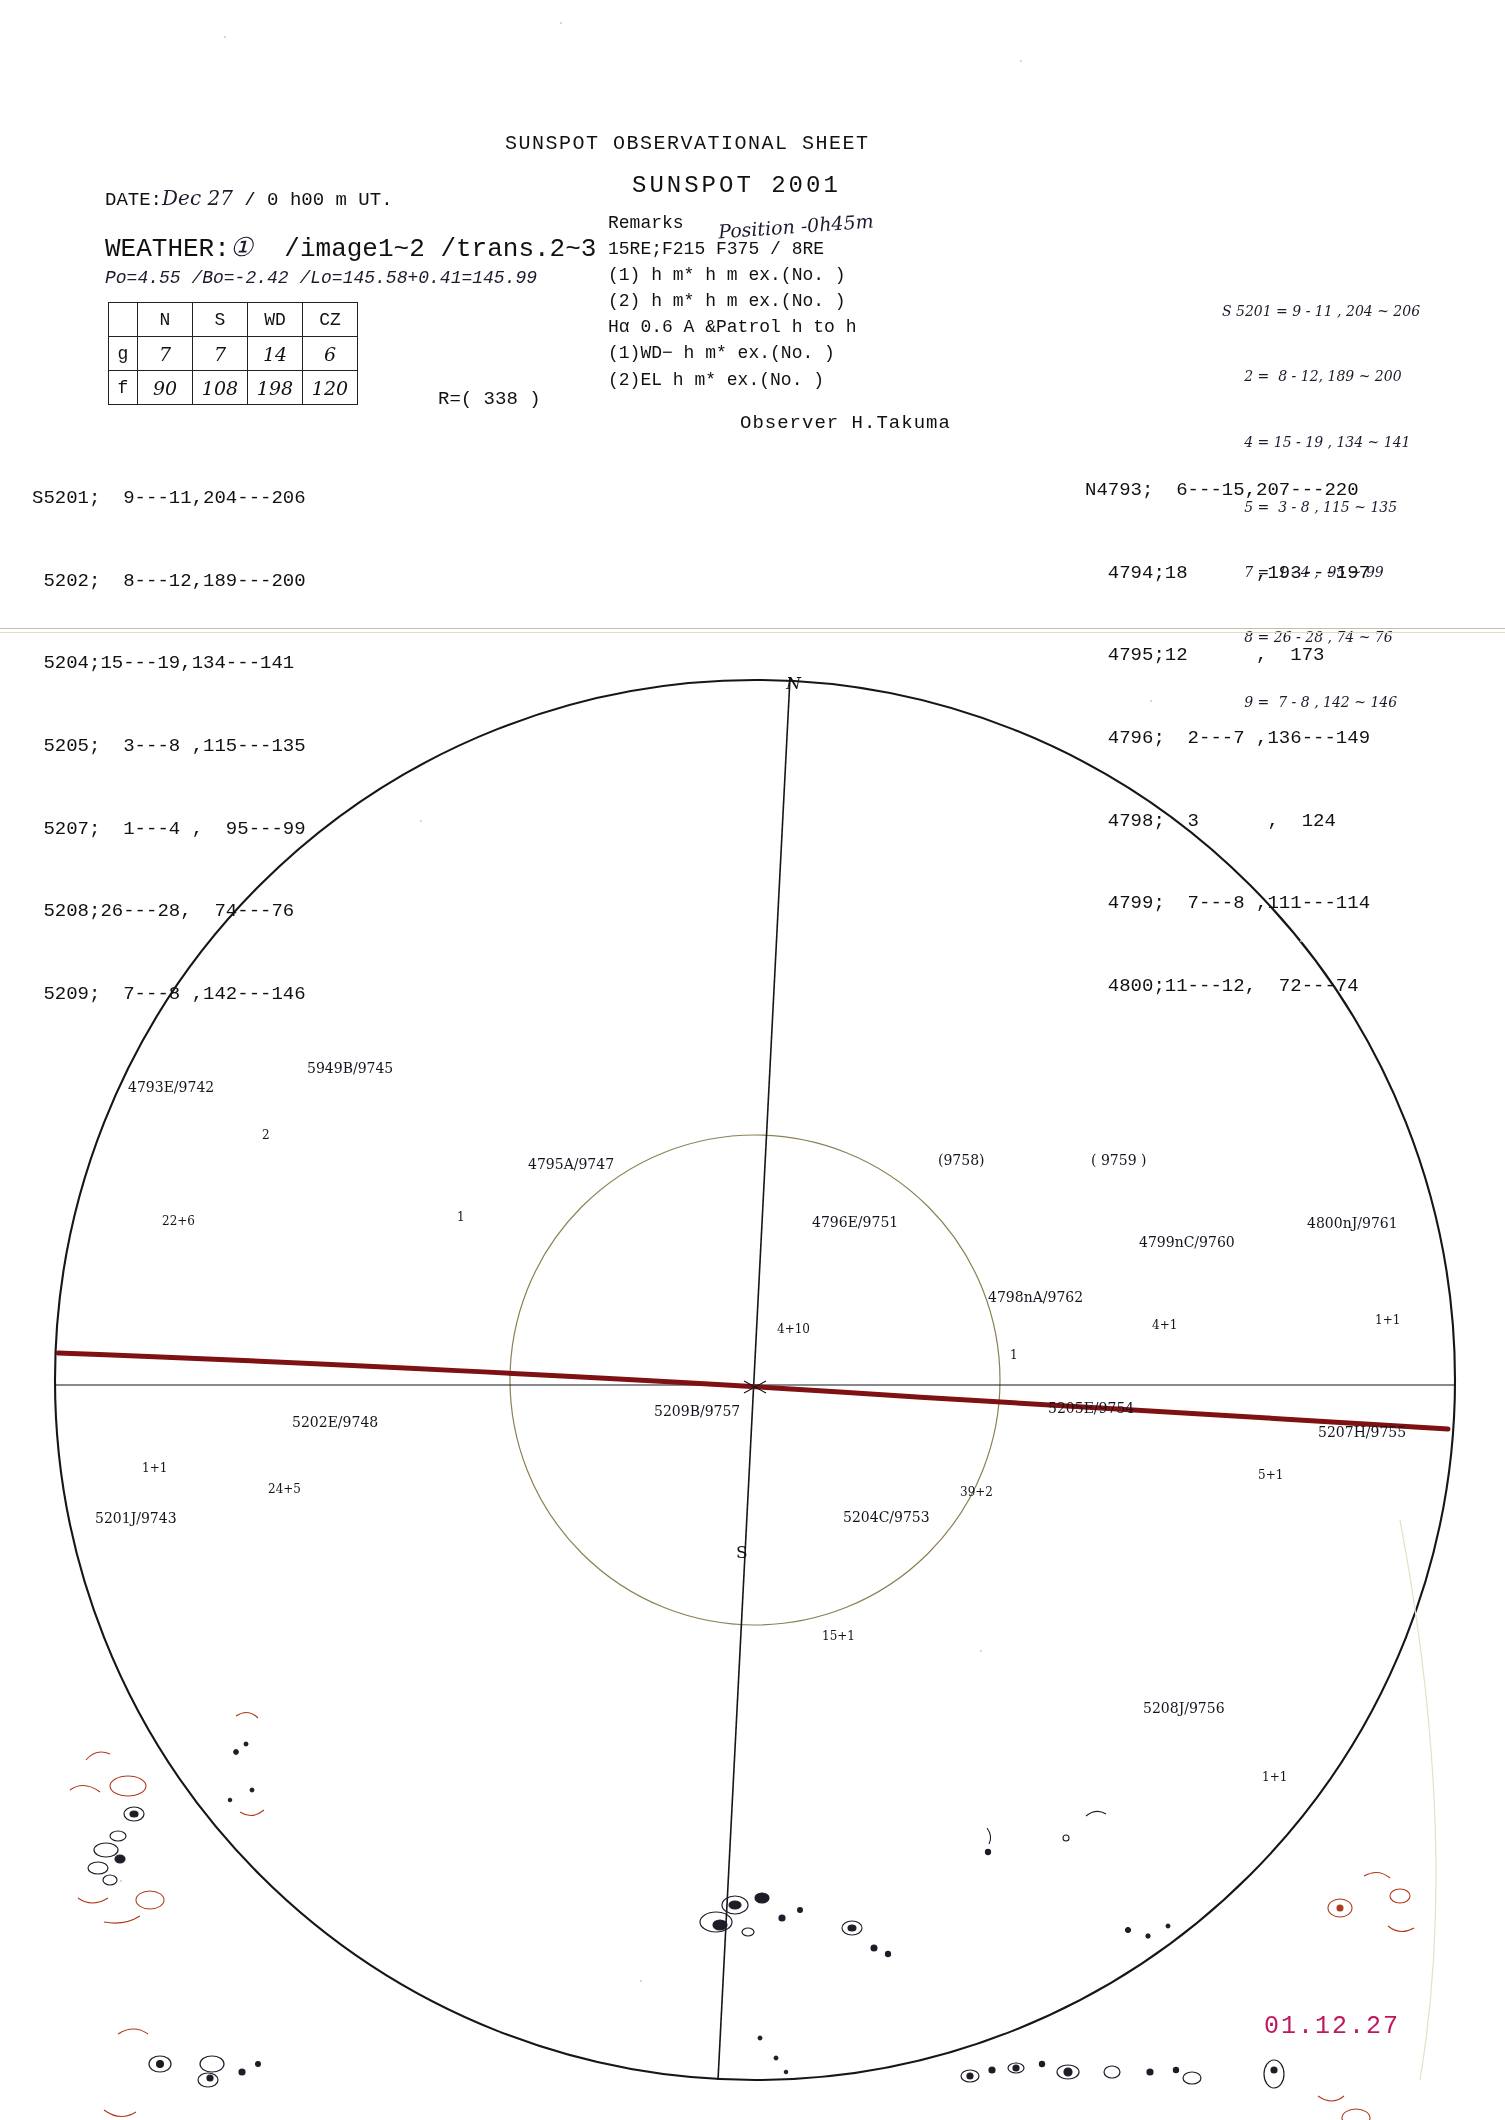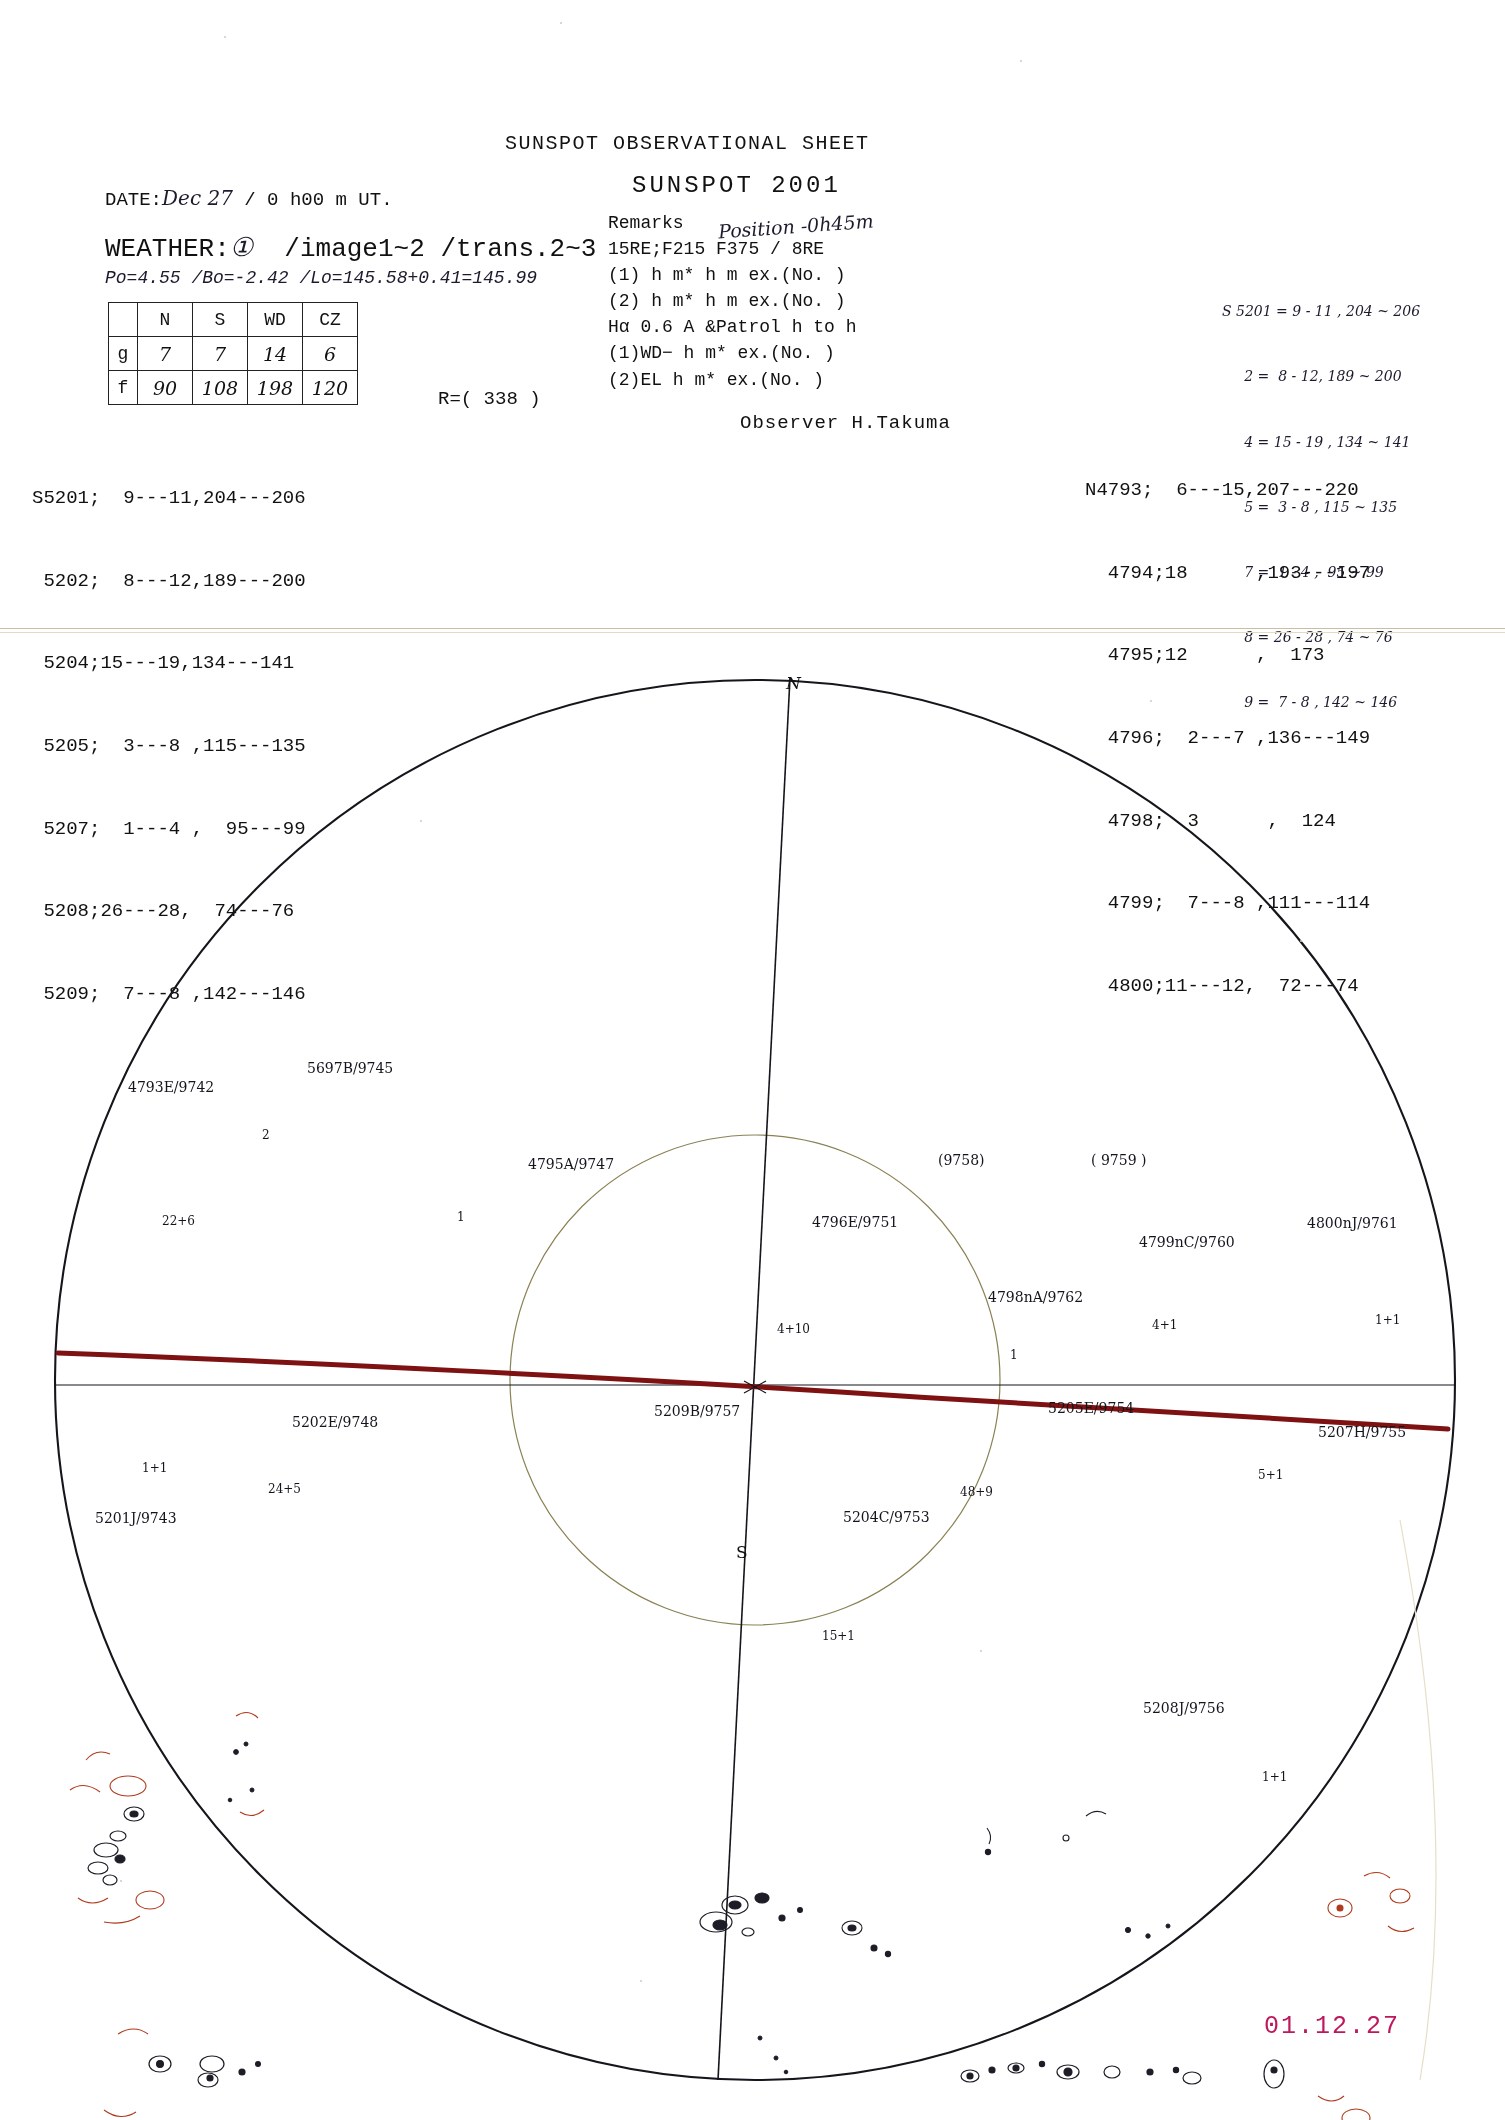--- a/index.html
+++ b/index.html
@@ -298,21 +298,21 @@
 
       <path d="M1200 1820 q160 -60 300 -36" fill="none" stroke="#cfc7a8" stroke-width="1.2"></path>
       <path d="M1400 880 q60 320 20 560" fill="none" stroke="#e6dfc8" stroke-width="1.2"></path>
     </svg>
   </div>
 
   <div class="nlet abs" style="left:786px;top:673px;">N</div>
   <div class="nlet abs" style="left:736px;top:1542px;font-style:normal;">S</div>
 
   <div class="lab" style="left:128px;top:1079px;">4793E/9742</div>
-  <div class="lab" style="left:307px;top:1060px;">5697B/9745</div>
+  <div class="lab" style="left:307px;top:1060px;">5949B/9745</div>
   <div class="lab" style="left:528px;top:1156px;">4795A/9747</div>
   <div class="lab" style="left:938px;top:1152px;">(9758)</div>
   <div class="lab" style="left:1091px;top:1152px;">( 9759 )</div>
   <div class="lab" style="left:812px;top:1214px;">4796E/9751</div>
   <div class="lab" style="left:1139px;top:1234px;">4799nC/9760</div>
   <div class="lab" style="left:1307px;top:1215px;">4800nJ/9761</div>
   <div class="lab" style="left:966px;top:1289px;margin-left:22px;">4798nA/9762</div>
   <div class="lab" style="left:292px;top:1414px;">5202E/9748</div>
   <div class="lab" style="left:618px;top:1403px;margin-left:36px;">5209B/9757</div>
   <div class="lab" style="left:1048px;top:1400px;">5205E/9754</div>
@@ -324,21 +324,21 @@
   <div class="num" style="left:162px;top:1214px;">22+6</div>
   <div class="num" style="left:262px;top:1128px;">2</div>
   <div class="num" style="left:457px;top:1210px;">1</div>
   <div class="num" style="left:777px;top:1322px;">4+10</div>
   <div class="num" style="left:1152px;top:1318px;">4+1</div>
   <div class="num" style="left:1375px;top:1313px;">1+1</div>
   <div class="num" style="left:1010px;top:1348px;">1</div>
   <div class="num" style="left:142px;top:1461px;">1+1</div>
   <div class="num" style="left:236px;top:1482px;margin-left:32px;">24+5</div>
   <div class="num" style="left:1258px;top:1468px;">5+1</div>
-  <div class="num" style="left:960px;top:1485px;">48+9</div>
+  <div class="num" style="left:960px;top:1485px;">39+2</div>
   <div class="num" style="left:822px;top:1629px;">15+1</div>
   <div class="num" style="left:1262px;top:1770px;">1+1</div>
 
   <div class="abs" id="datestamp">01.12.27</div>
 
   <div class="speck" style="left:224px;top:36px;"></div>
   <div class="speck" style="left:560px;top:22px;"></div>
   <div class="speck" style="left:1020px;top:60px;"></div>
   <div class="speck" style="left:300px;top:500px;"></div>
   <div class="speck" style="left:1150px;top:700px;"></div>

